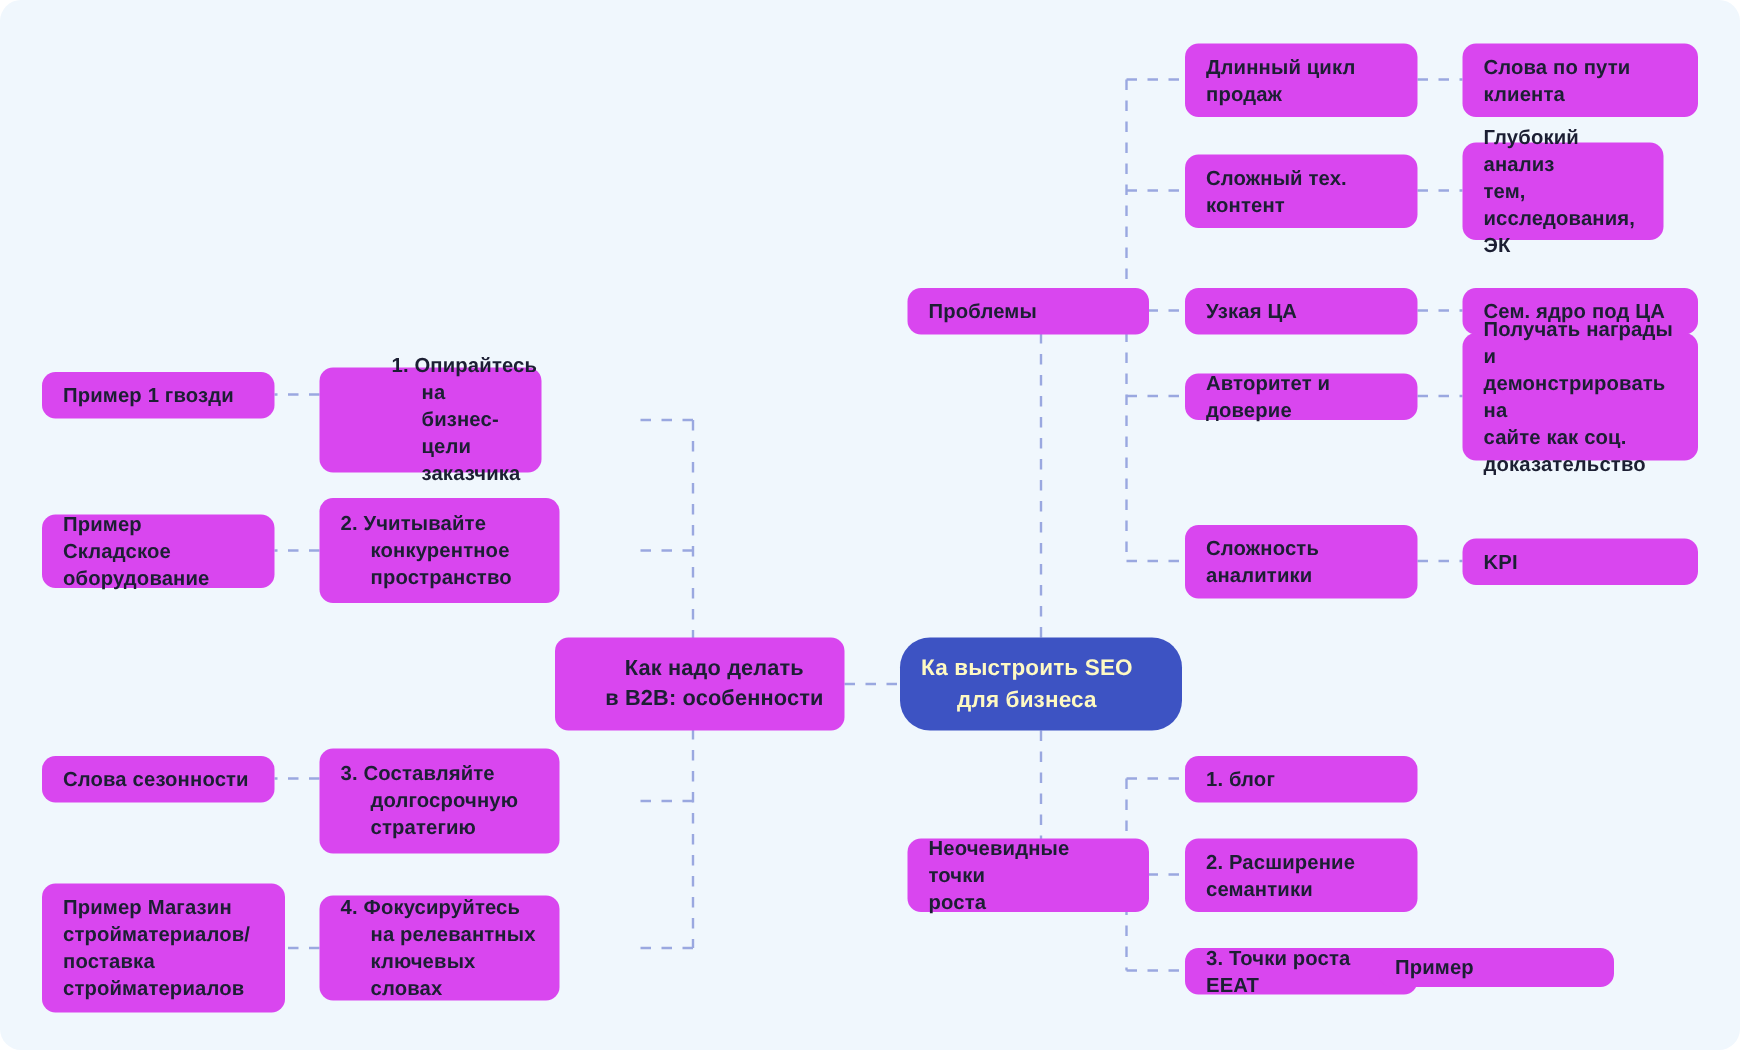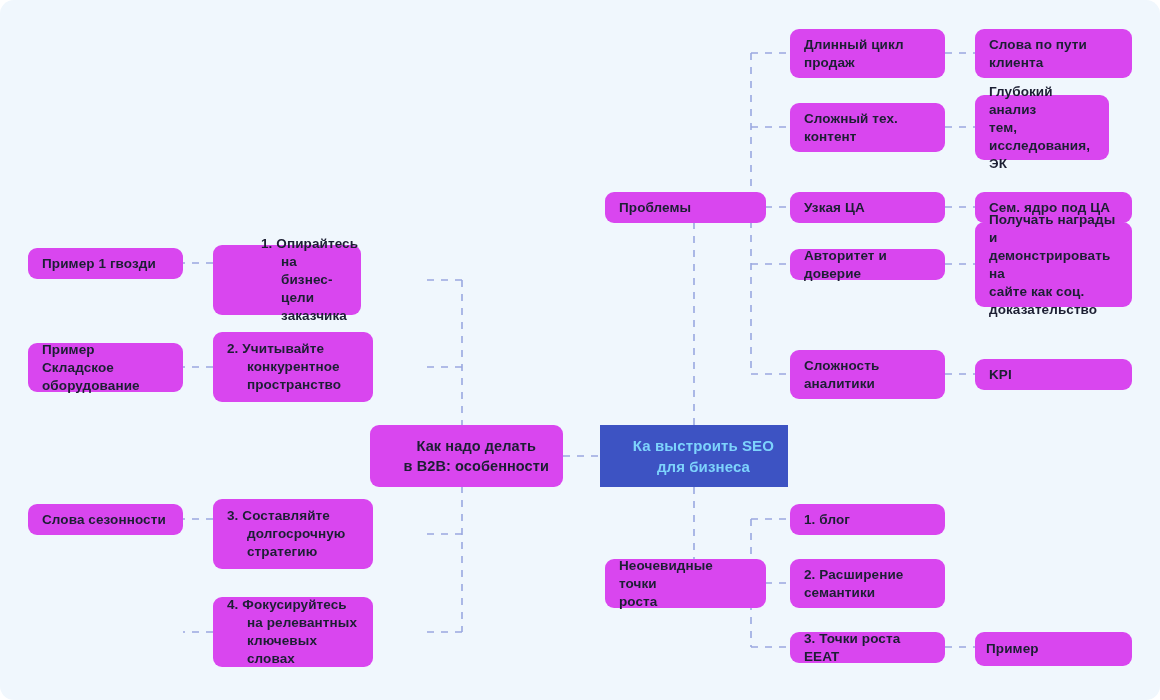--- a/index.html
+++ b/index.html
@@ -33,26 +33,26 @@
     font-size: 13.5px;
     font-weight: bold;
     line-height: 18px;
     letter-spacing: 0.1px;
     display: flex;
     align-items: center;
     padding: 9px 14px;
   }
   .node.root {
     background: #3d53c3;
-    color: #7dd3fc;
+    color: #fef9c3;
     font-size: 15px;
     line-height: 21px;
-    justify-content: flex-end;
+    justify-content: flex-start;
     text-align: center;
-    border-radius: 0;
+    border-radius: 20px;
   }
   .node.branch {
     font-size: 14.5px;
     line-height: 20px;
     justify-content: flex-end;
     text-align: center;
   }
   .node .txt {
     display: block;
     white-space: pre-line;
@@ -159,20 +159,26 @@
   <div class="node" style="left:28px; top:248px; width:155px; height:31px;">
     <span class="txt">Пример 1 гвозди</span>
   </div>
   <div class="node" style="left:28px; top:343px; width:155px; height:49px;">
     <span class="txt">Пример Складское
 оборудование</span>
   </div>
   <div class="node" style="left:28px; top:504px; width:155px; height:31px;">
     <span class="txt">Слова сезонности</span>
   </div>
+  <div class="node" style="left:28px; top:589px; width:162px; height:86px;">
+    <span class="txt">Пример Магазин
+стройматериалов/
+поставка
+стройматериалов</span>
+  </div>
 
   <div class="node" style="left:790px; top:29px; width:155px; height:49px;">
     <span class="txt">Длинный цикл
 продаж</span>
   </div>
   <div class="node" style="left:790px; top:103px; width:155px; height:49px;">
     <span class="txt">Сложный тех.
 контент</span>
   </div>
   <div class="node" style="left:790px; top:192px; width:155px; height:31px;">
@@ -211,17 +217,17 @@
   <div class="node" style="left:790px; top:504px; width:155px; height:31px;">
     <span class="txt">1. блог</span>
   </div>
   <div class="node" style="left:790px; top:559px; width:155px; height:49px;">
     <span class="txt">2. Расширение
 семантики</span>
   </div>
   <div class="node" style="left:790px; top:632px; width:155px; height:31px;">
     <span class="txt">3. Точки роста EEAT</span>
   </div>
-  <div class="node" style="left:975px; top:632px; width:157px; height:34px;padding-left:11px;">
+  <div class="node" style="left:919px; top:632px; width:157px; height:26px;padding-left:11px;">
     <span class="txt">Пример</span>
   </div>
 
 </div>
 
 </body></html>

